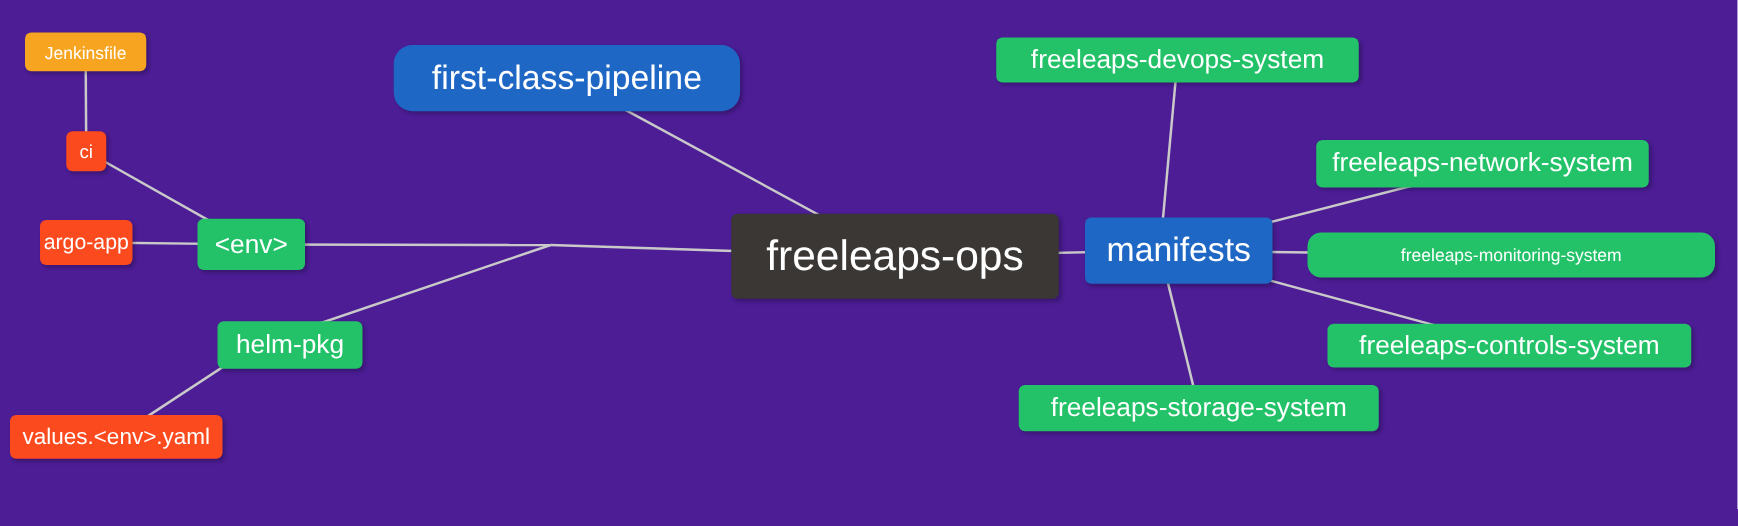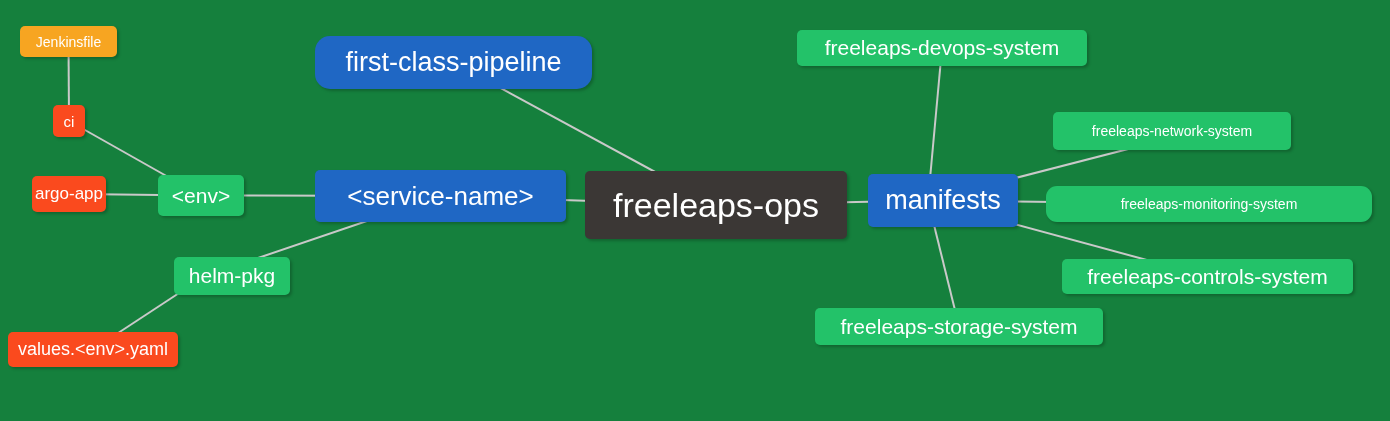--- a/index.html
+++ b/index.html
@@ -1,20 +1,20 @@
 <!DOCTYPE html>
 <html><head>
 <meta charset="utf-8">
 <style>
   html, body { margin: 0; padding: 0; background: #ffffff; }
   #canvas {
     position: relative;
     width: 1390px;
     height: 421px;
-    background: #15803d;
+    background: #4c1d95;
     overflow: hidden;
     font-family: "Liberation Sans", "DejaVu Sans", sans-serif;
   }
   #edges {
     position: absolute;
     left: 0; top: 0;
     width: 1390px; height: 421px;
     z-index: 0;
   }
   .node {
@@ -60,29 +60,28 @@
   <div class="node" style="left: 32px; top: 176px; width: 74px; height: 36px; font-size: 17px; background-color: rgb(250, 74, 30);">argo-app</div>
 
   <div class="node" style="left: 158px; top: 175px; width: 86px; height: 41px; font-size: 21px; background-color: rgb(35, 194, 105);">&lt;env&gt;</div>
 
   <div class="node" style="left: 147px; top: 257px; width: 116px; height: 38px; font-size: 21px; background-color: rgb(35, 194, 105); margin-left: 27px;">helm-pkg</div>
 
   <div class="node" style="left: 8px; top: 332px; width: 170px; height: 35px; font-size: 18px; background-color: rgb(250, 74, 30);">values.&lt;env&gt;.yaml</div>
 
   <div class="node" style="left: 315px; top: 36px; width: 277px; height: 53px; font-size: 27px; background-color: rgb(31, 103, 196); border-radius: 15px;">first-class-pipeline</div>
 
-  <div class="node" style="left: 315px; top: 170px; width: 251px; height: 52px; font-size: 26px; background-color: rgb(31, 103, 196);">&lt;service-name&gt;</div>
 
   <div class="node" style="left: 585px; top: 171px; width: 262px; height: 68px; font-size: 34px; background-color: rgb(59, 55, 53);">freeleaps-ops</div>
 
   <div class="node" style="left: 853px; top: 174px; width: 150px; height: 53px; font-size: 27px; background-color: rgb(31, 103, 196); margin-left: 15px;">manifests</div>
 
   <div class="node" style="left: 797px; top: 30px; width: 290px; height: 36px; font-size: 21px; background-color: rgb(35, 194, 105);">freeleaps-devops-system</div>
 
-  <div class="node" style="left: 1053px; top: 112px; width: 238px; height: 38px; font-size: 14px; background-color: rgb(35, 194, 105);">freeleaps-network-system</div>
+  <div class="node" style="left: 1053px; top: 112px; width: 266px; height: 38px; font-size: 21px; background-color: rgb(35, 194, 105);">freeleaps-network-system</div>
 
   <div class="node" style="left: 1046px; top: 186px; width: 326px; height: 36px; font-size: 14px; background-color: rgb(35, 194, 105); border-radius: 11px;">freeleaps-monitoring-system</div>
 
   <div class="node" style="left: 1062px; top: 259px; width: 291px; height: 35px; font-size: 21px; background-color: rgb(35, 194, 105);">freeleaps-controls-system</div>
 
   <div class="node" style="left: 815px; top: 308px; width: 288px; height: 37px; font-size: 21px; background-color: rgb(35, 194, 105);">freeleaps-storage-system</div>
 
 </div>
 
 </body></html>

